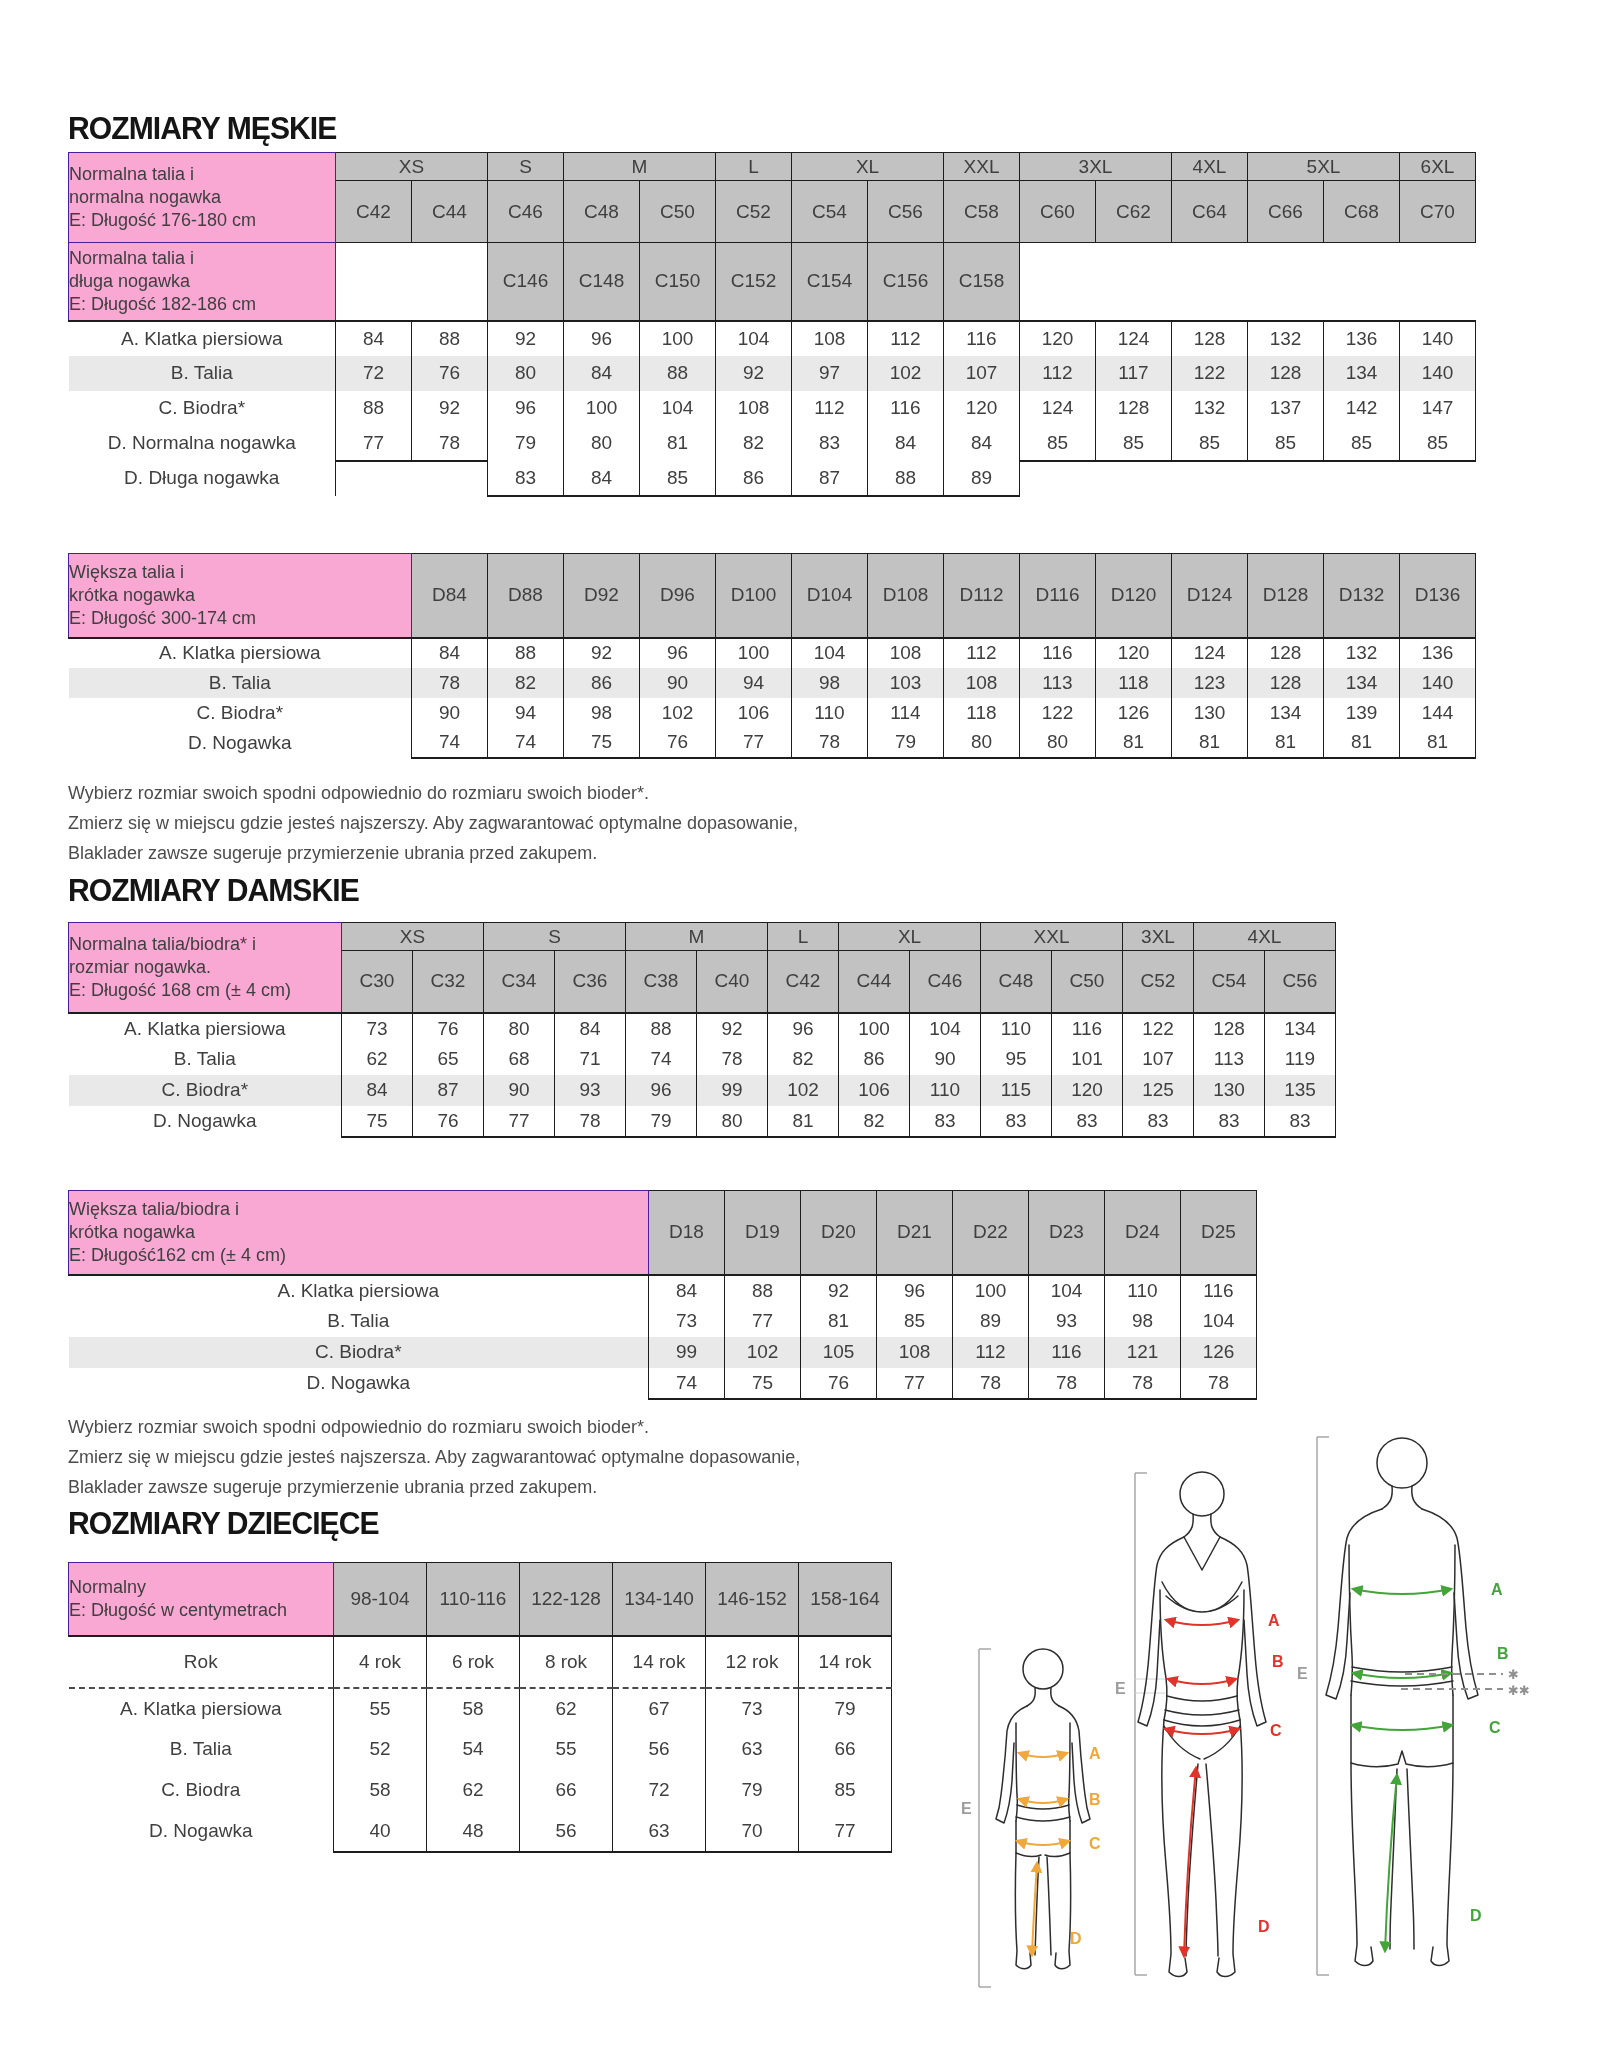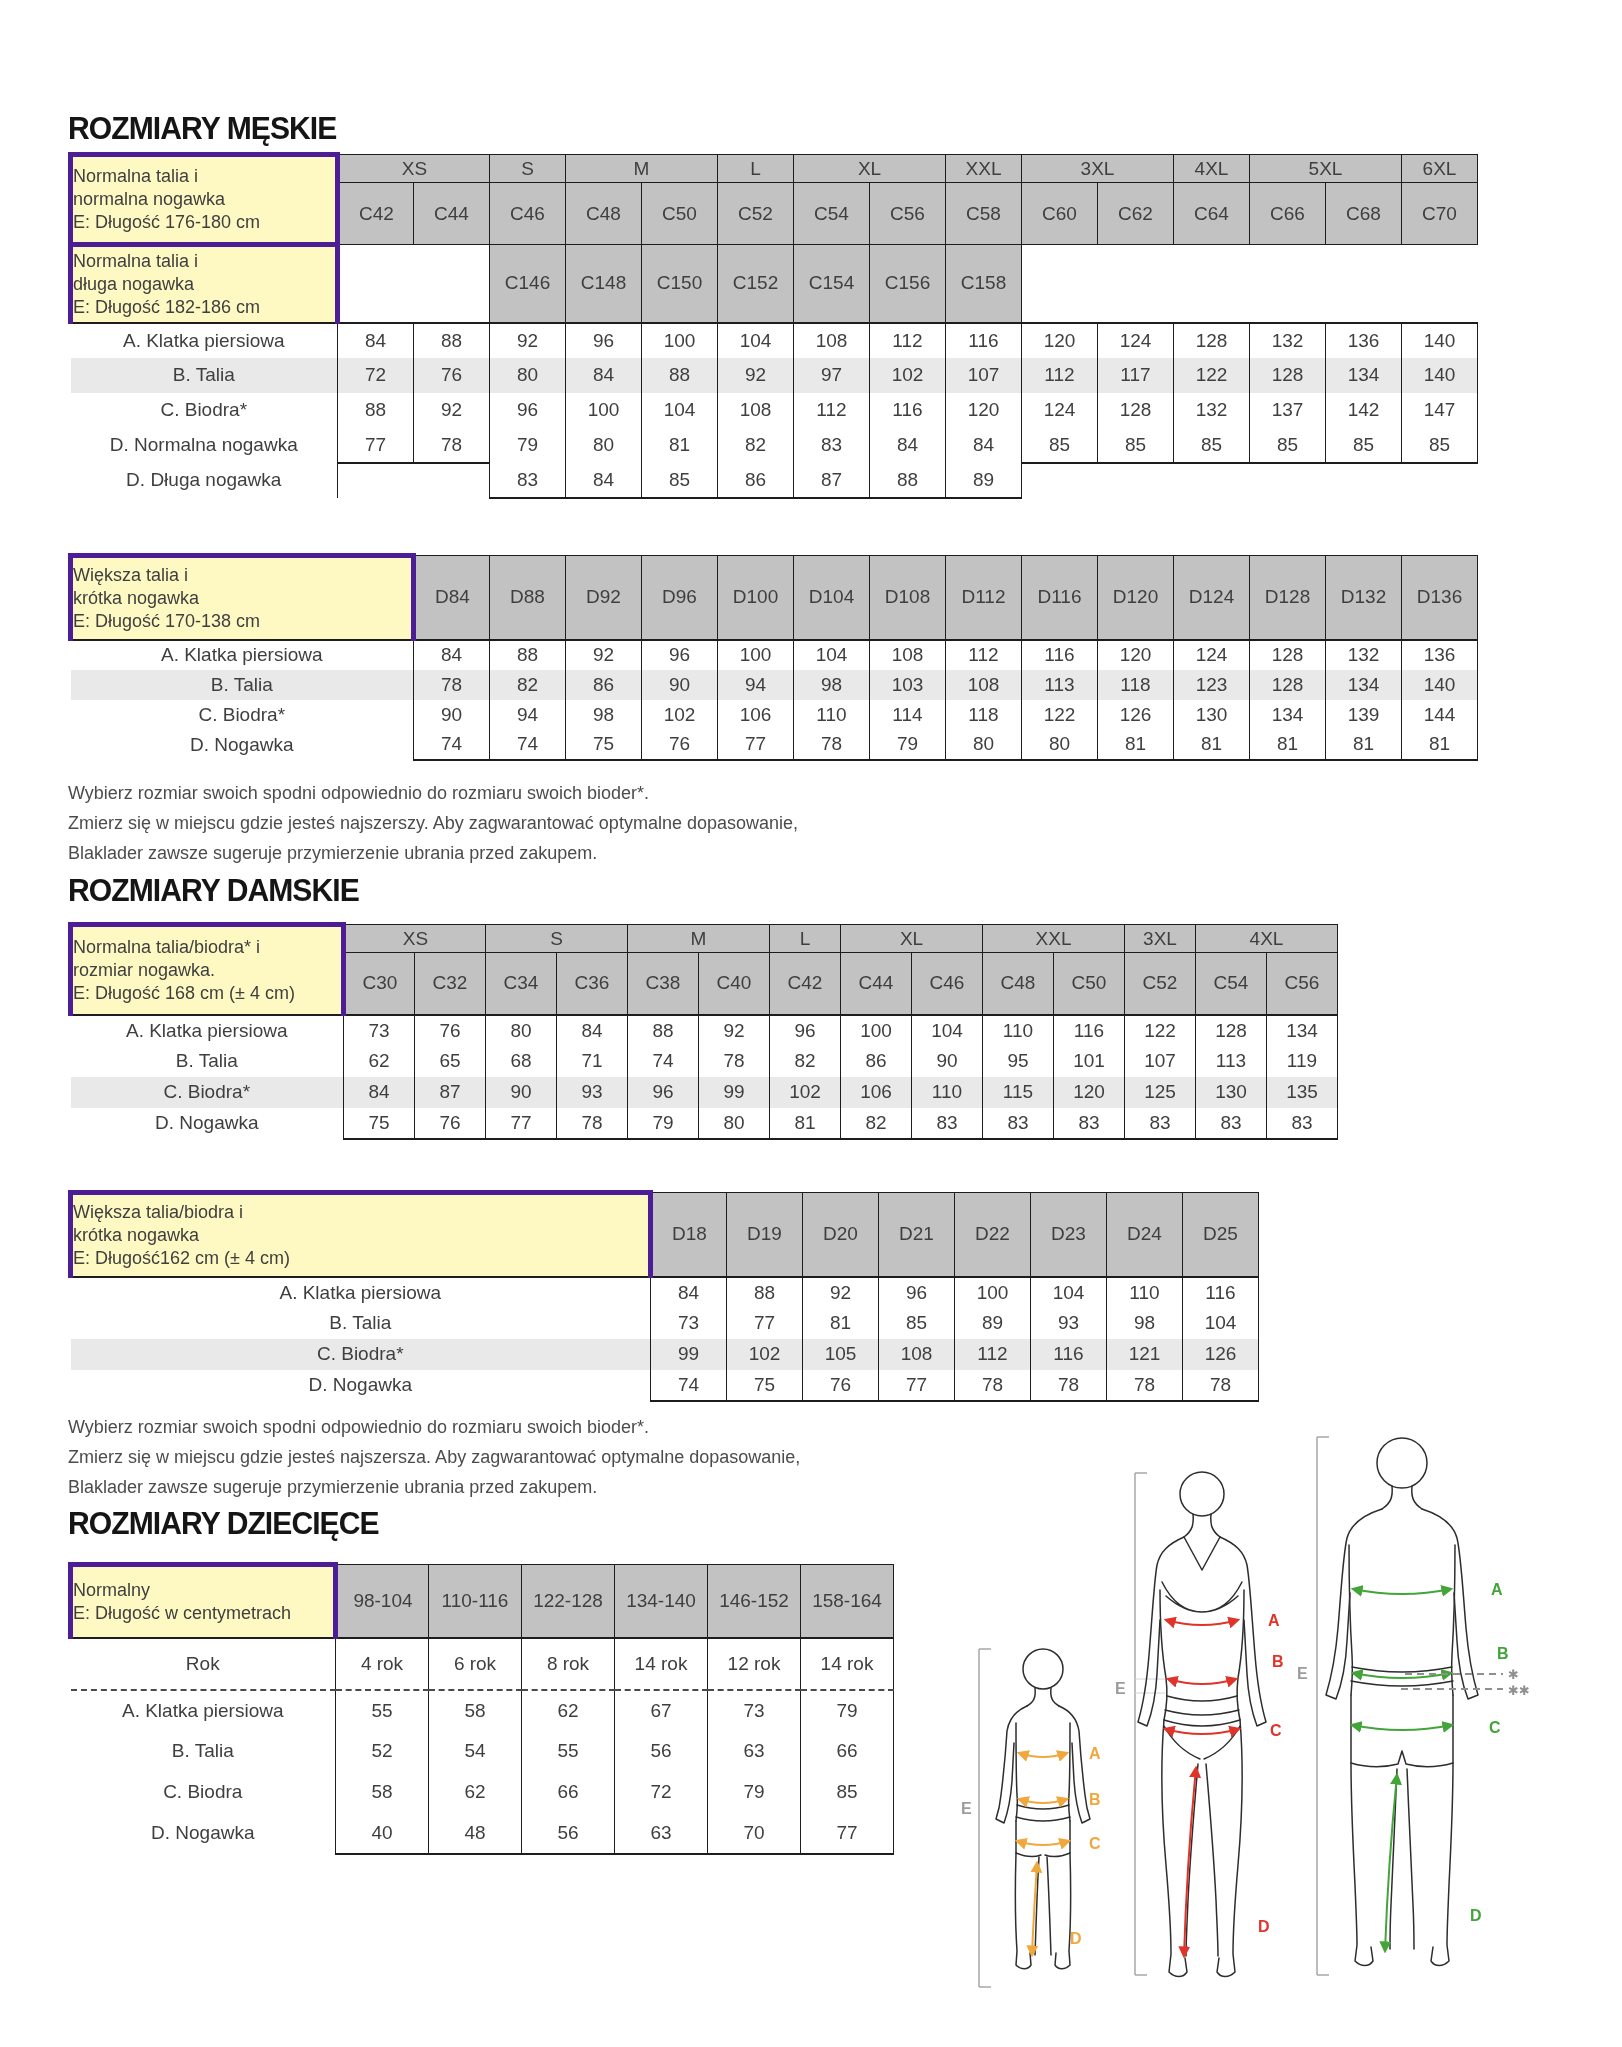--- a/index.html
+++ b/index.html
@@ -4,21 +4,21 @@
 <style>
   html,body{margin:0;padding:0;background:#e8e8e8;}
   .page{position:relative;width:1622px;height:2047px;background:#ffffff;overflow:hidden;
         font-family:"Liberation Sans",sans-serif;color:#3f3f3f;}
   .title{position:absolute;left:68px;font-size:32px;font-weight:bold;color:#151515;
          letter-spacing:-1px;transform:scaleX(.94);transform-origin:left center;white-space:nowrap;}
   .notes{position:absolute;left:68px;font-size:18px;color:#4c4c4c;line-height:30px;}
   table.sz{position:absolute;border-collapse:collapse;table-layout:fixed;background:#fff;}
   table.sz th,table.sz td{font-weight:normal;text-align:center;vertical-align:middle;
         font-size:19px;color:#3f3f3f;padding:0;overflow:hidden;}
-  .lblh,.lblh2{background:#fef9c3;border:5px solid #4c1d95;text-align:left;vertical-align:middle;
+  .lblh,.lblh2{background:#f9a8d4;border:1px solid #4c1d95;text-align:left;vertical-align:middle;
         padding:6px 10px;color:#333;}
   .lblh div,.lblh2 div{line-height:23px;font-size:18px;text-align:left;}
   .gh{background:#c2c2c2;border:1px solid #1d1d1d;color:#333;font-size:18px;}
   .ch,.ch2{background:#c2c2c2;border:1px solid #1d1d1d;color:#333;}
   .b2{border-bottom:2px solid #1d1d1d !important;}
   .lbl{border:none;border-right:1px solid #1d1d1d;text-align:left;padding-left:10px;font-size:19px;}
   .v{border-left:1px solid #1d1d1d;border-right:1px solid #1d1d1d;border-top:none;border-bottom:none;}
   .void{background:#fff;border:1px solid #1d1d1d;}
   .voidx{background:#fff;border:none;}
   tr.striped td{background:#e9e9e9;}
@@ -226,21 +226,21 @@
         <col style="width: 76px;">
         <col style="width: 76px;">
         <col style="width: 76px;">
         <col style="width: 76px;">
       </colgroup>
       <tbody>
         <tr class="r-head">
           <th class="lblh b2">
             <div>Większa talia i</div>
             <div>krótka nogawka</div>
-            <div>E: Długość 170-138 cm</div>
+            <div>E: Długość 300-174 cm</div>
           </th>
           <th class="ch b2">D84</th>
           <th class="ch b2">D88</th>
           <th class="ch b2">D92</th>
           <th class="ch b2">D96</th>
           <th class="ch b2">D100</th>
           <th class="ch b2">D104</th>
           <th class="ch b2">D108</th>
           <th class="ch b2">D112</th>
           <th class="ch b2">D116</th>

